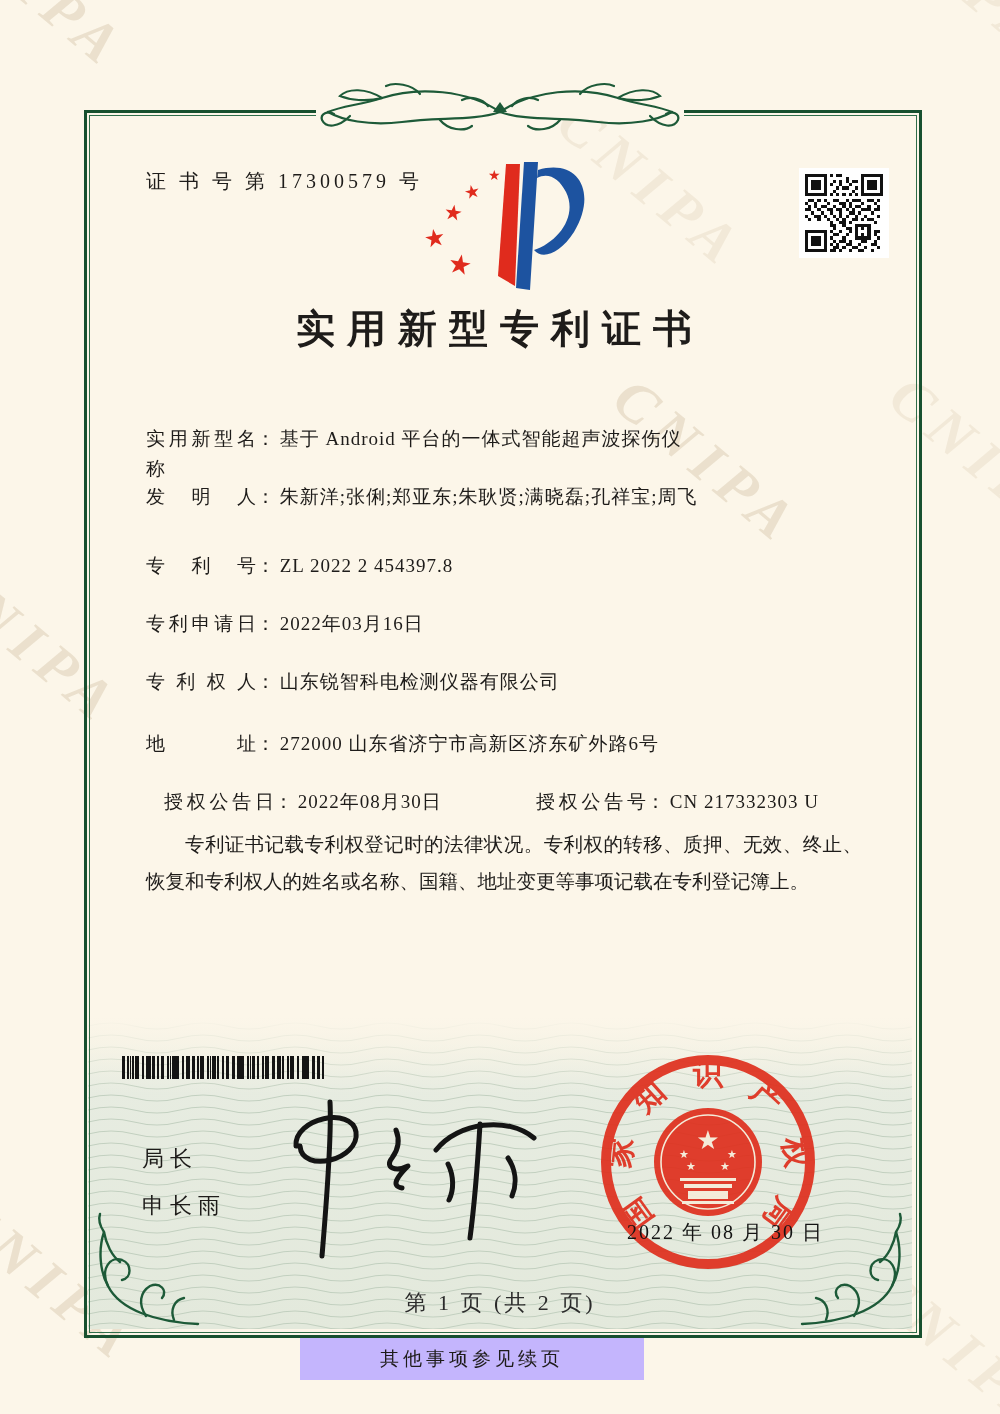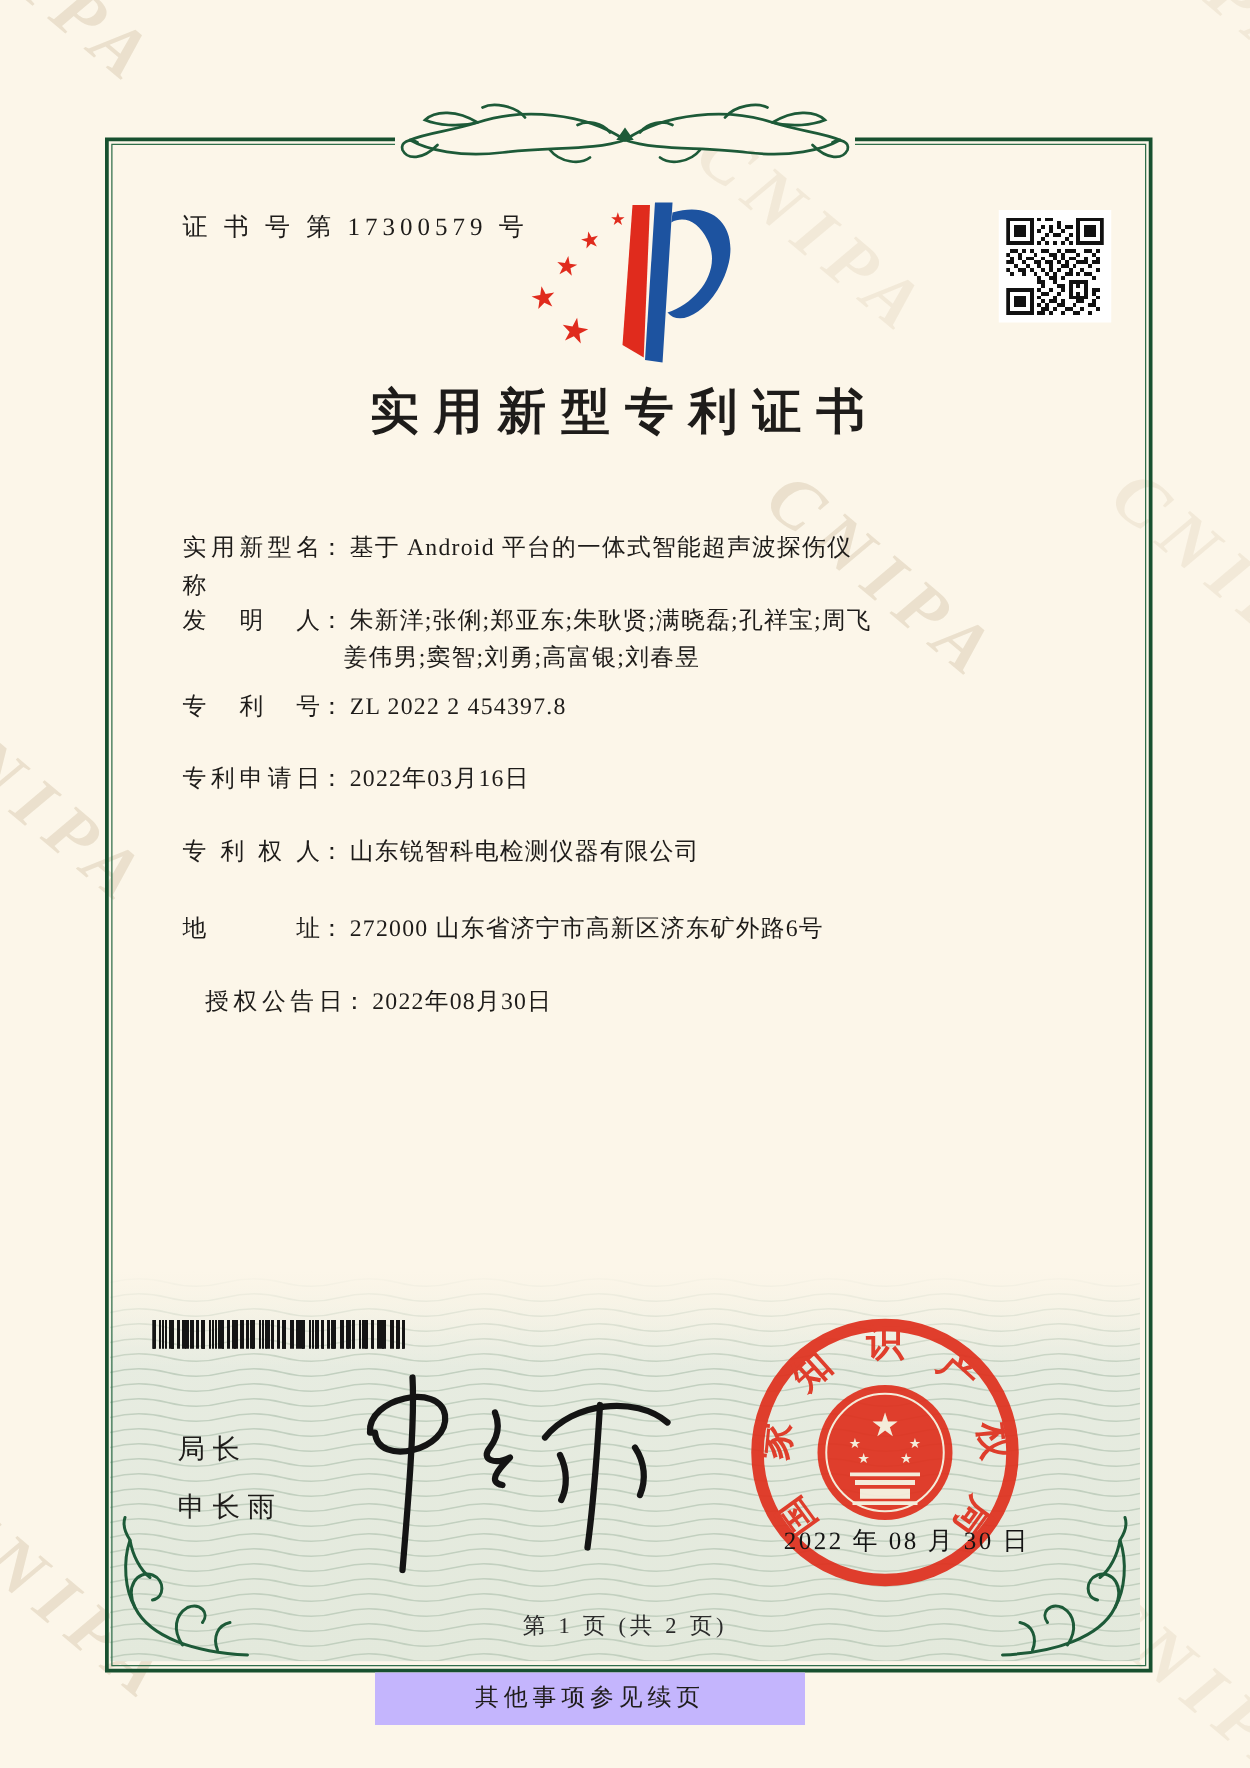--- a/index.html
+++ b/index.html
@@ -40,21 +40,21 @@
     background:
       repeating-linear-gradient(90deg,#141414 0 2px,rgba(0,0,0,0) 2px 5px),
       repeating-linear-gradient(90deg,#141414 0 1px,rgba(0,0,0,0) 1px 8px),
       repeating-linear-gradient(90deg,#141414 0 3px,rgba(0,0,0,0) 3px 13px);}
   .signer{position:absolute;left:142px;font-size:22px;letter-spacing:6px;}
   .sig{position:absolute;left:268px;top:1088px;}
   
   .seal{position:absolute;left:596px;top:1048px;width:224px;height:230px;}
   .seal-date{position:absolute;left:627px;top:1219px;font-size:20px;letter-spacing:2px;color:#141414;white-space:nowrap;}
   .page-foot{position:absolute;left:84px;top:1288px;width:832px;text-align:center;
-             font-size:18px;letter-spacing:3px;color:#2b2b2b;}
+             font-size:22px;letter-spacing:3px;color:#2b2b2b;}
   .cont-note{position:absolute;left:300px;top:1338px;width:344px;height:42px;background:#c4b5fd;
              text-align:center;font-size:19px;letter-spacing:4px;line-height:42px;}
   .logo{position:absolute;left:402px;top:158px;}
   .qr{position:absolute;left:799px;top:168px;width:90px;height:90px;background:#fff;padding:6px;box-sizing:border-box;}
 </style>
 </head>
 <body>
 
 <span class="wm" style="left:-78px;top:-48px;">CNIPA</span>
 <span class="wm light" style="left:846px;top:-62px;">CNIPA</span>
@@ -161,44 +161,48 @@
 
 <div class="title">实用新型专利证书</div>
 
 <div class="row" style="top:424px;">
   <span class="lbl">实用新型名称</span><span class="colon">：</span>
   <span class="val">基于 Android 平台的一体式智能超声波探伤仪</span>
 </div>
 <div class="row" style="top:482px;">
   <span class="lbl">发明人</span><span class="colon">：</span>
   <span class="val">朱新洋;张俐;郑亚东;朱耿贤;满晓磊;孔祥宝;周飞</span>
-  <div class="val2line">姜伟男;窦智;刘勇;高富银;刘春昱</div>
 </div>
 <div class="row" style="top:551px;">
   <span class="lbl">专利号</span><span class="colon">：</span>
   <span class="val">ZL 2022 2 454397.8</span>
 </div>
 <div class="row" style="top:609px;">
   <span class="lbl">专利申请日</span><span class="colon">：</span>
   <span class="val">2022年03月16日</span>
 </div>
 <div class="row" style="top:667px;">
   <span class="lbl">专利权人</span><span class="colon">：</span>
   <span class="val">山东锐智科电检测仪器有限公司</span>
 </div>
 <div class="row" style="top:729px;">
   <span class="lbl">地址</span><span class="colon">：</span>
   <span class="val">272000 山东省济宁市高新区济东矿外路6号</span>
 </div>
 <div class="row" style="top:787px;margin-left:18px;">
   <span class="lbl">授权公告日</span><span class="colon">：</span>
   <span class="val">2022年08月30日</span>
+  <span class="pair2">
+    <span class="lbl">授权公告号</span><span class="colon">：</span>
+    <span class="val">CN 217332303 U</span>
+  </span>
 </div>
 
 <div class="paras">
+  <p>专利证书记载专利权登记时的法律状况。专利权的转移、质押、无效、终止、恢复和专利权人的姓名或名称、国籍、地址变更等事项记载在专利登记簿上。</p>
 </div>
 
 <div class="barcode"></div>
 
 <div class="signer" style="top:1144px;text-align:right;">局长</div>
 <div class="signer" style="top:1191px;">申长雨</div>
 
 <svg class="sig" width="280" height="180" viewBox="0 0 280 180">
   <g stroke="#141414" fill="none" stroke-width="5" stroke-linecap="round" stroke-linejoin="round">
     <path d="M28,58 C26,30 84,18 88,44 C92,72 34,86 32,58 Z"></path>

